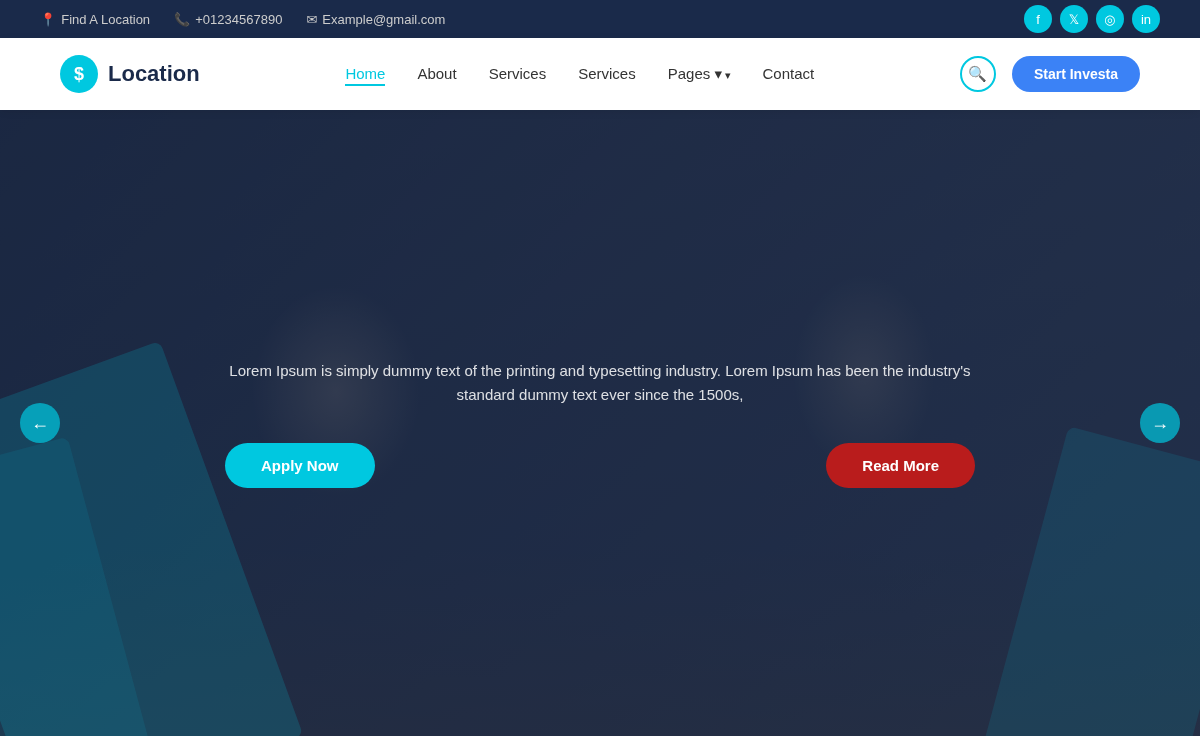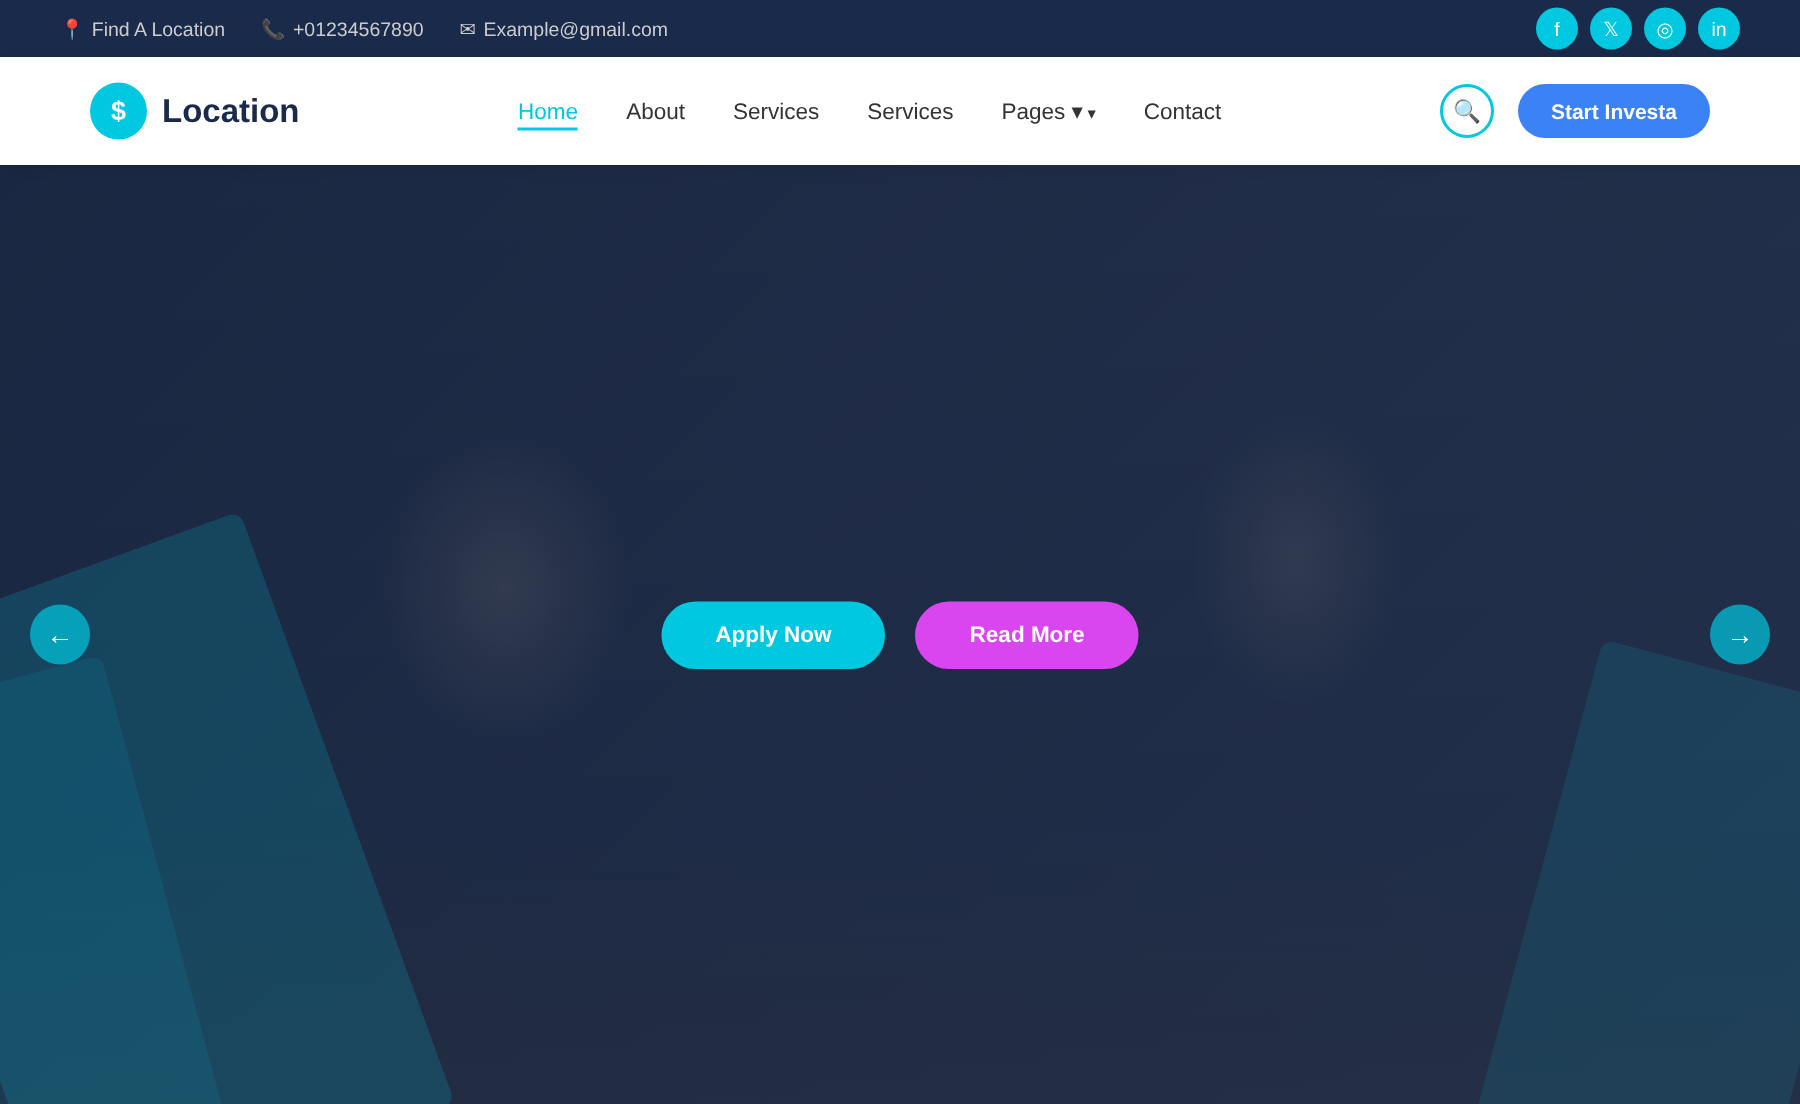--- a/index.html
+++ b/index.html
@@ -243,21 +243,21 @@
       background: #00c8e0;
       color: white;
       border: none;
       border-radius: 30px;
       padding: 14px 36px;
       font-size: 15px;
       font-weight: 600;
       cursor: pointer;
     }
     .btn-readmore {
-      background: #d946ef;
+      background: #b91c1c;
       color: white;
       border: none;
       border-radius: 30px;
       padding: 14px 36px;
       font-size: 15px;
       font-weight: 600;
       cursor: pointer;
     }
 
     
@@ -336,18 +336,19 @@
   <div class="hero-shape-right"></div>
 
   <div class="carousel-arrow carousel-arrow-left">
     <span>←</span>
   </div>
   <div class="carousel-arrow carousel-arrow-right">
     <span>→</span>
   </div>
 
   <div class="hero-content">
+    <p class="hero-subtitle">Lorem Ipsum is simply dummy text of the printing and typesetting industry. Lorem Ipsum has been the industry's standard dummy text ever since the 1500s,</p>
     <div class="hero-buttons">
       <button class="btn-apply">Apply Now</button>
       <button class="btn-readmore">Read More</button>
     </div>
   </div>
 </section>
 
 </body></html>

